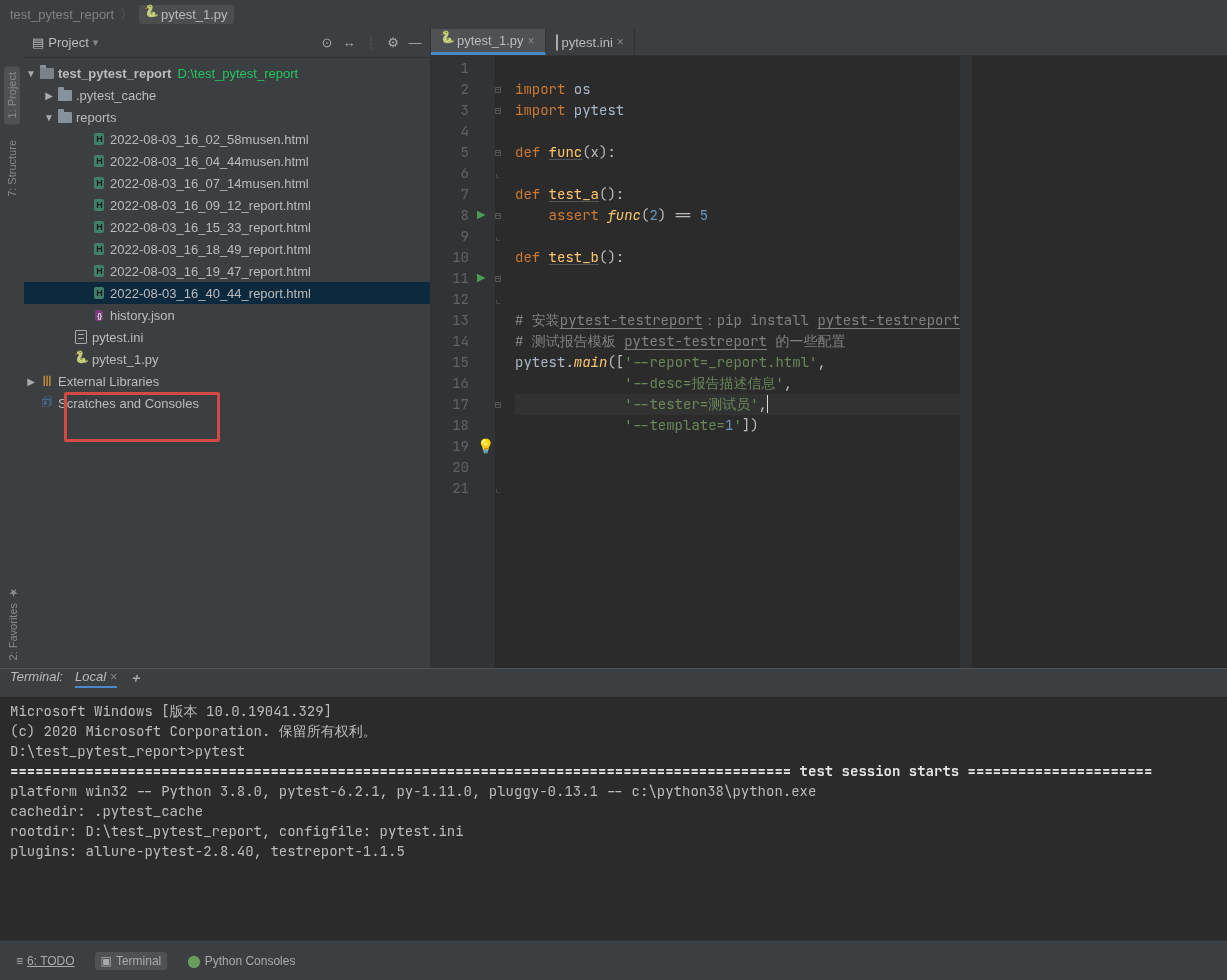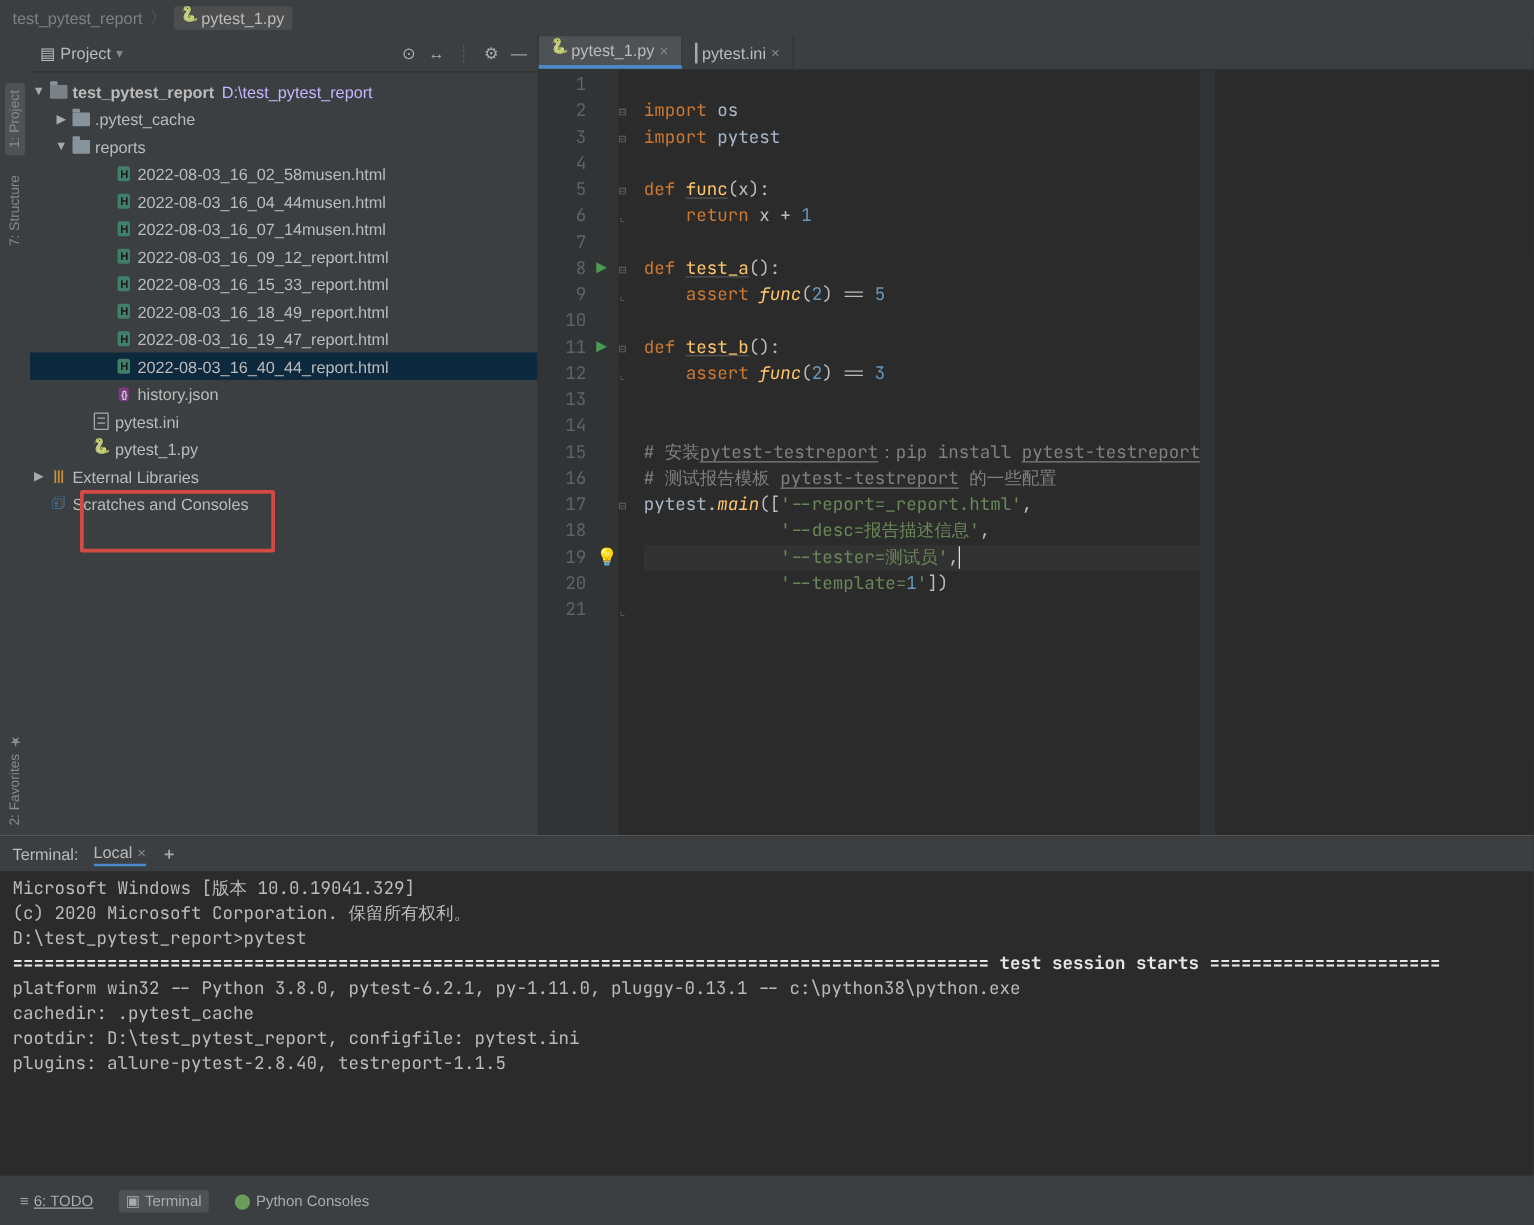--- a/index.html
+++ b/index.html
@@ -42,21 +42,21 @@
 .sidebar-header .title { display:flex; align-items:center; gap:4px; flex:1; }
 .sidebar-header .chev { color:#888; font-size:11px; }
 .sidebar-header .icon-btn { width:22px; height:22px; display:flex; align-items:center; justify-content:center; color:#aaa; }
 .sidebar-tree { flex:1; overflow:auto; padding-top: 4px; }
 
 .tree-row { display:flex; align-items:center; height:22px; white-space:nowrap; padding-left:8px; }
 .tree-row .arrow { width:14px; color:#aaa; text-align:center; font-size:10px; }
 .tree-row .arrow.none { visibility:hidden; }
 .tree-row .icon { width:18px; height:16px; display:inline-flex; align-items:center; justify-content:center; margin-right:2px; }
 .tree-row .label { color:#bbbbbb; }
-.tree-row .label.dim { color:#c4b5fd; margin-left:6px; }
+.tree-row .label.dim { color:#22c55e; margin-left:6px; }
 .tree-row.selected { background:#0d293e; }
 
 .highlight-box {
   position:absolute; border:3px solid #d24a43; border-radius:2px; pointer-events:none;
 }
 
 
 .editor { flex:1; display:flex; flex-direction:column; background:#2b2b2b; min-width:0; }
 .editor-tabs { display:flex; height:28px; background:#3c3f41; align-items:flex-end; border-bottom:1px solid #323232; }
 .tab { display:flex; align-items:center; gap:4px; padding:4px 10px; height:26px; color:#bbbbbb; background:#3c3f41; border-right:1px solid #323232; font-size:13px; }
@@ -74,21 +74,21 @@
 .code-line { height:21px; line-height:21px; white-space:pre; }
 .cur-line { background:#323232; }
 
 
 .right-strip { width:12px; background:#313335; }
 
 
 .bottom-panel {
   height:272px; background:#2b2b2b; border-top:1px solid #555; display:flex; flex-direction:column;
 }
-.bp-header { display:flex; align-items:center; height:28px; padding:0 10px; background:#3c3f41; gap:12px; }
+.bp-header { display:flex; align-items:flex-start; height:28px; padding:0 10px; background:#3c3f41; gap:12px;font-style:italic; }
 .bp-tab { color:#bbbbbb; }
 .bp-tab.active { border-bottom:2px solid #4a88c7; padding-bottom:2px; }
 .bp-tab .close { color:#888; font-size:12px; margin-left:4px; }
 .plus { color:#aaa; font-weight:bold; }
 .bp-body { flex:1; overflow:auto; padding: 4px 10px; color:#bbbbbb; }
 .bp-body .line { height:20px; line-height:20px; white-space:pre; }
 .yellow { color:#d0d080; }
 .bold { font-weight:bold; color:#e6e6e6; }
 
 
@@ -371,27 +371,25 @@
           <div class="gutter-line"></div>
           <div class="gutter-line"></div>
           <div class="gutter-line">⌞</div>
         </div>
       <div class="code-lines" id="code-lines">
           <div class="code-line">&nbsp;</div>
           <div class="code-line"><span class="kw">import</span> <span class="builtin">os</span></div>
           <div class="code-line"><span class="kw">import</span> <span class="builtin">pytest</span></div>
           <div class="code-line">&nbsp;</div>
           <div class="code-line"><span class="kw">def</span> <span class="def-name">func</span>(x):</div>
-          <div class="code-line">    <span class="kw">return</span> x + <span class="num">1</span></div>
           <div class="code-line">&nbsp;</div>
           <div class="code-line"><span class="kw">def</span> <span class="def-name">test_a</span>():</div>
           <div class="code-line">    <span class="kw">assert</span> <span class="fn">func</span>(<span class="num">2</span>) == <span class="num">5</span></div>
           <div class="code-line">&nbsp;</div>
           <div class="code-line"><span class="kw">def</span> <span class="def-name">test_b</span>():</div>
-          <div class="code-line">    <span class="kw">assert</span> <span class="fn">func</span>(<span class="num">2</span>) == <span class="num">3</span></div>
           <div class="code-line">&nbsp;</div>
           <div class="code-line">&nbsp;</div>
           <div class="code-line"><span class="cmt"># 安装<span class="u">pytest-testreport</span>：pip install <span class="u">pytest-testreport</span></span></div>
           <div class="code-line"><span class="cmt"># 测试报告模板 <span class="u">pytest-testreport</span> 的一些配置</span></div>
           <div class="code-line"><span class="builtin">pytest</span>.<span class="fn">main</span>([<span class="str">'--report=_report.html'</span>,</div>
           <div class="code-line">             <span class="str">'--desc=报告描述信息'</span>,</div>
           <div class="code-line cur-line">             <span class="str">'--tester=测试员'</span>,<span class="cursor-caret"></span></div>
           <div class="code-line">             <span class="str">'--template=<span class="num">1</span>'</span>])</div>
         </div>
       <div class="right-strip"></div>

